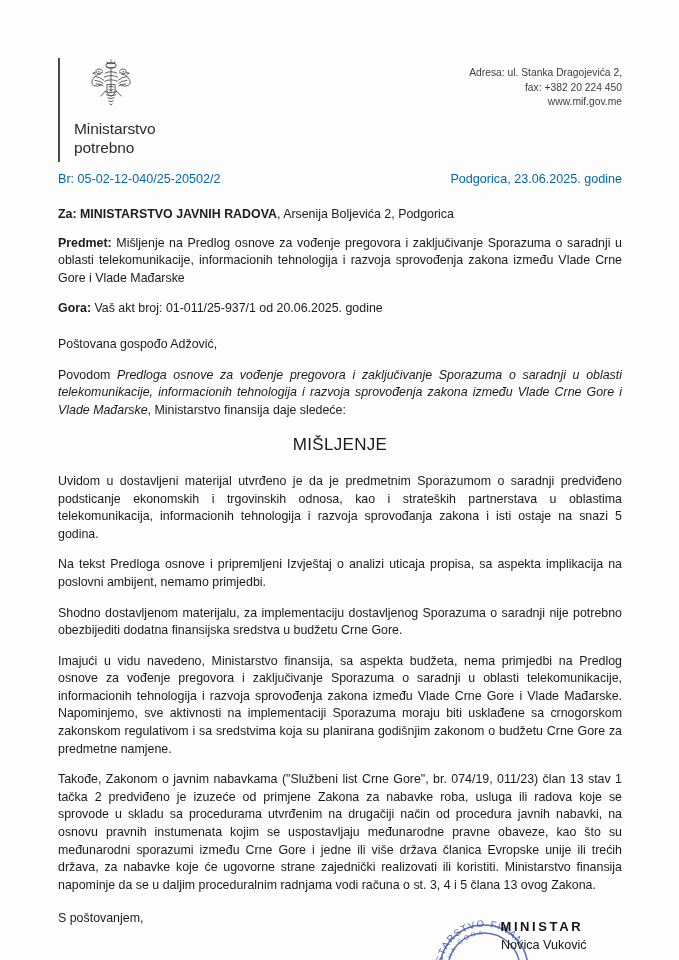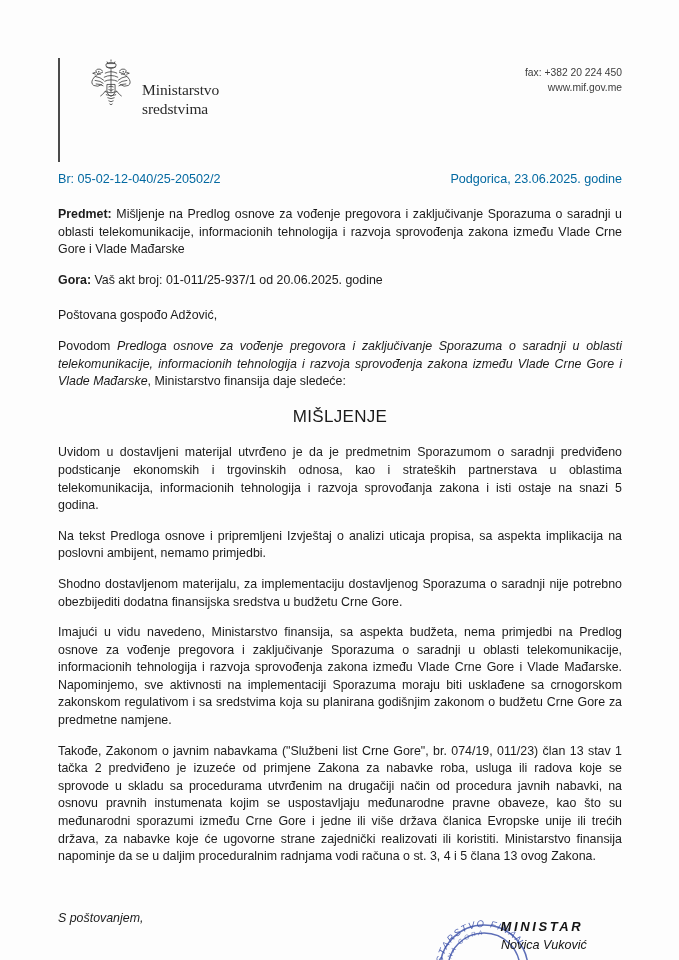--- a/index.html
+++ b/index.html
@@ -36,23 +36,22 @@
   }
   .logo-rule {
     width: 2px;
     height: 104px;
     background: #4a4a4a;
     margin-right: 14px;
     flex: none;
   }
   .logo-col {
     display: flex;
-    flex-direction: row;
-    align-items: flex-end;
-    font-family: Liberation Serif, serif;
+    flex-direction: column;
+    align-items: flex-start;
   }
   .crest {
     width: 62px;
     height: 60px;
     margin-left: 6px;
     display: block;
   }
   .ministry-name {
     font-size: 15.5px;
     line-height: 18.5px;
@@ -110,21 +109,20 @@
   .gap-top { margin-top: 18px !important; }
   .no-just { text-align: left; }
 
   
   .signature {
     position: absolute;
     left: 0;
     top: 905px;
     width: 629px;
     height: 55px;
-    font-style: italic;
   }
   .regards {
     position: absolute;
     left: 58px;
     top: 6px;
     font-size: 12.4px;
   }
   .sig-block {
     position: absolute;
     left: 497px;
@@ -195,38 +193,40 @@
             <path d="M53 78 q7 4 14 0"></path>
             <path d="M55 84 q5 4 10 0"></path>
             <path d="M57 90 q3 4 6 0"></path>
 
             <path d="M50 64 l-7 8 M70 64 l7 8"></path>
             <path d="M43 72 l-4 3 M77 72 l4 3"></path>
           </g>
         </svg>
         <div class="ministry-name">
           <div>Ministarstvo</div>
-          <div>sredstvima</div>
+          <div>potrebno</div>
         </div>
       </div>
     </div>
 
     <div class="contact">
+      <div>Adresa: ul. Stanka Dragojevića 2,</div>
       <div>fax: +382 20 224 450</div>
       <div>www.mif.gov.me</div>
     </div>
   </div>
 
   <div class="refline">
     <span>Br: 05-02-12-040/25-20502/2</span>
     <span>Podgorica, 23.06.2025. godine</span>
   </div>
 
   <div class="body">
 
+    <p class="p-tight no-just"><span class="b">Za:</span> <span class="b">MINISTARSTVO JAVNIH RADOVA</span><span>, Arsenija Boljevića 2, Podgorica</span></p>
 
 
     <p><span class="b">Predmet:</span><span> Mišljenje na Predlog osnove za vođenje pregovora i zaključivanje Sporazuma o saradnji u oblasti telekomunikacije, informacionih tehnologija i razvoja sprovođenja zakona između Vlade Crne Gore i Vlade Mađarske</span></p>
 
     <p class="no-just"><span class="b">Gora:</span><span> Vaš akt broj: 01-011/25-937/1 od 20.06.2025. godine</span></p>
 
     <p class="no-just gap-top">Poštovana gospođo Adžović,</p>
 
     <p><span>Povodom </span><span class="i">Predloga osnove za vođenje pregovora i zaključivanje Sporazuma o saradnji u oblasti telekomunikacije, informacionih tehnologija i razvoja sprovođenja zakona između Vlade Crne Gore i Vlade Mađarske</span><span>, Ministarstvo finansija daje sledeće:</span></p>
 

